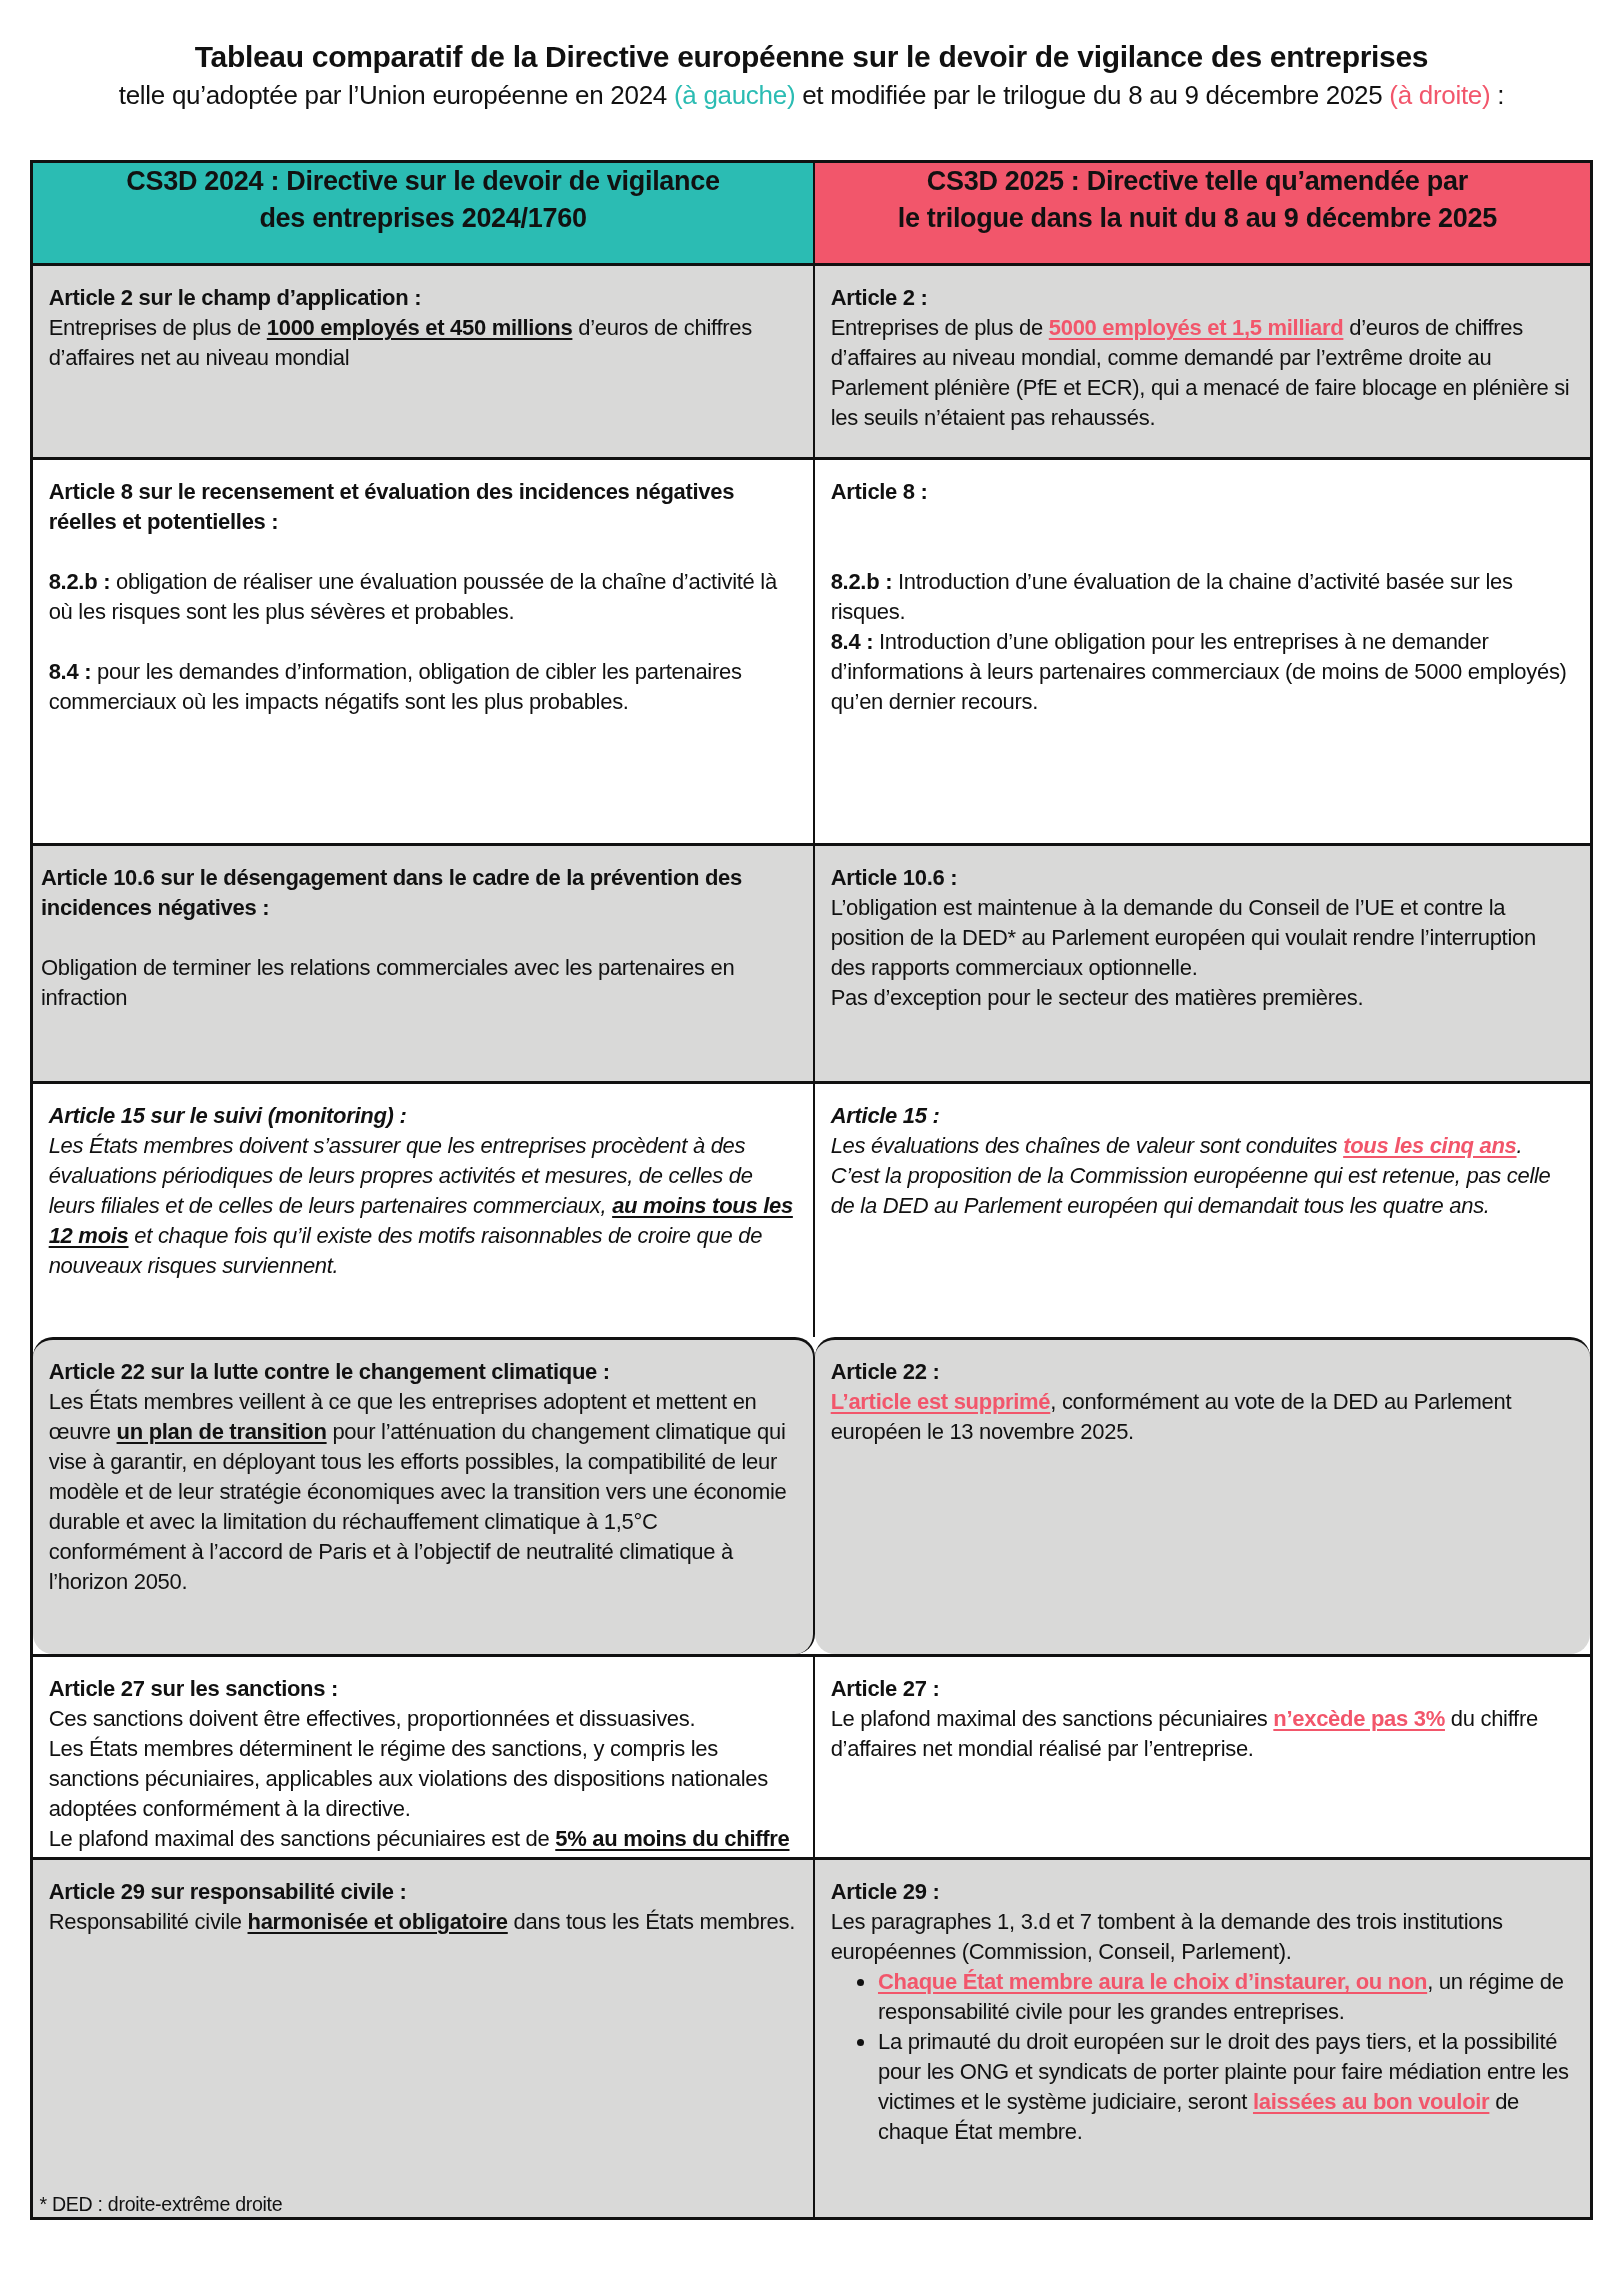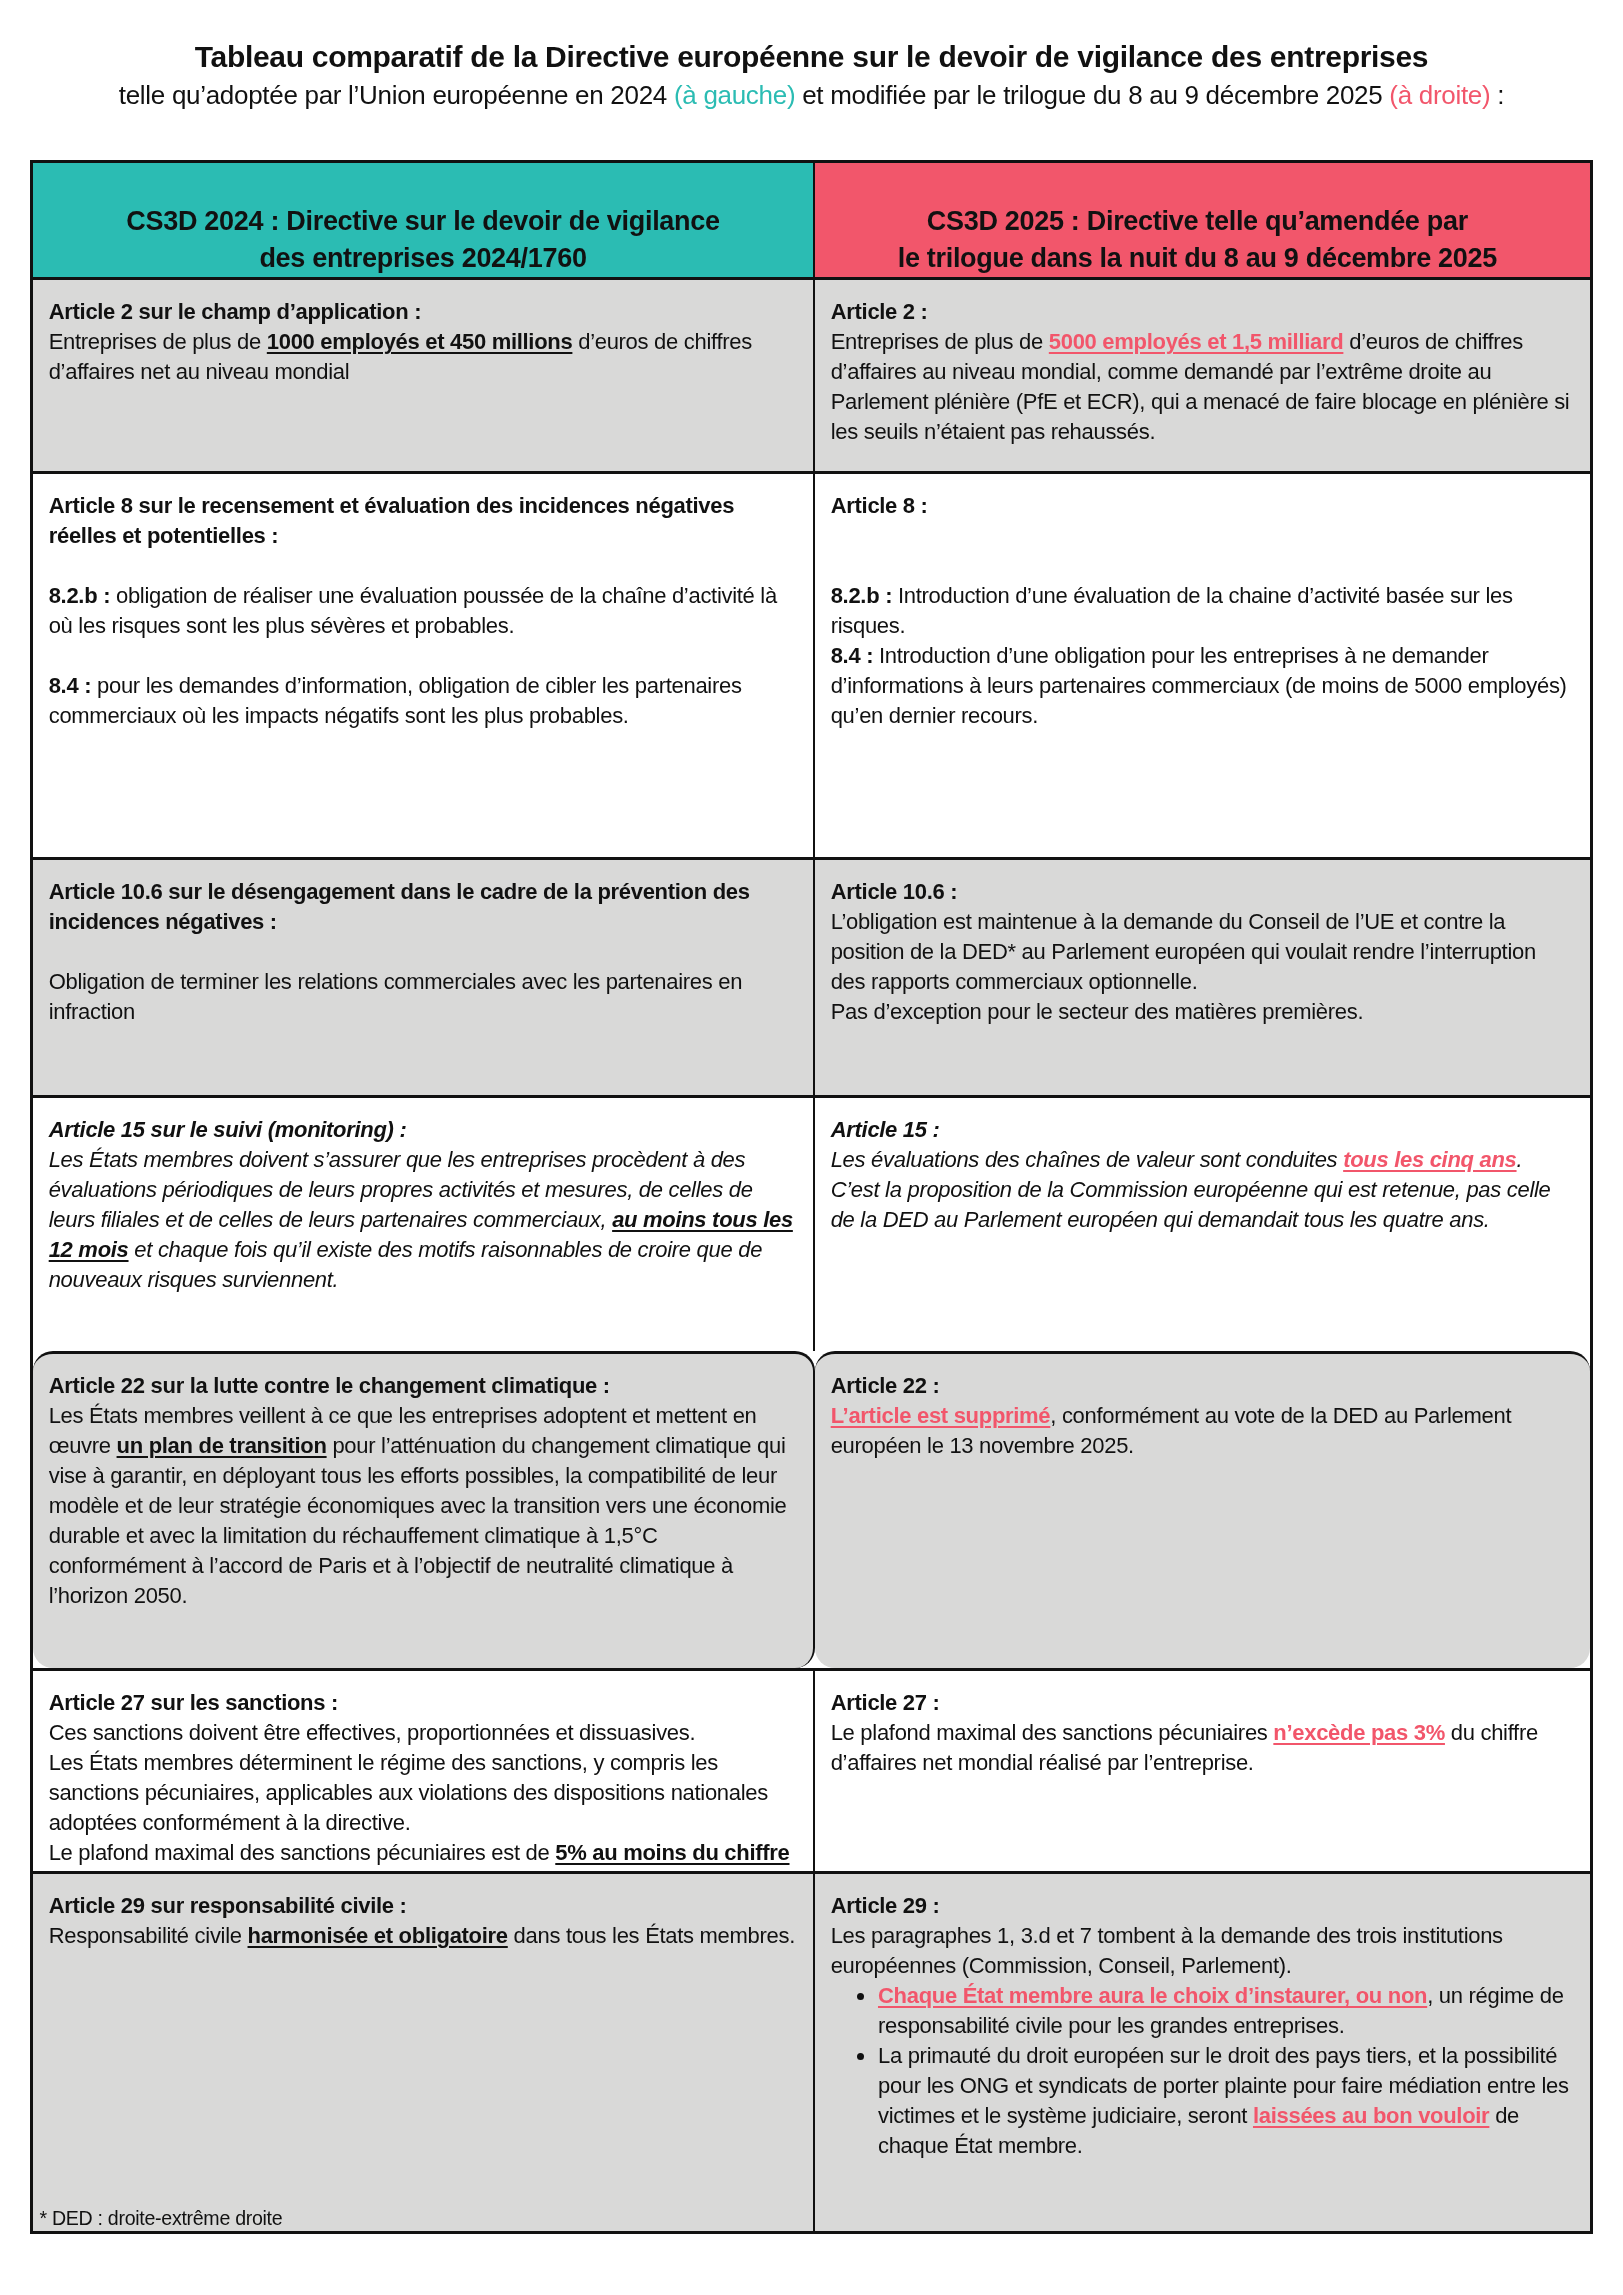--- a/index.html
+++ b/index.html
@@ -52,37 +52,37 @@
     border-top: 3.3px solid #111111;
     padding: 17px 17px 13px 15.7px;
     font-size: 22px;
     line-height: 30px;
     letter-spacing: -0.3px;
     position: relative;
   }
   .cell.right { border-right: none; padding-left: 15.7px; }
   .head {
     border-top: none;
-    height: 114px;
+    height: 100px;
     display: flex;
-    align-items: flex-end;
+    align-items: flex-start;
     justify-content: center;
     text-align: center;
     font-weight: bold;
     font-size: 27px;
     line-height: 37px;
     padding: 0 26px;
   }
   .head.left { background: #2bbcb3; }
   .head.right { background: #f2566b; }
   .gray { background: #d9d9d8; }
   .white { background: #ffffff; }
   .r1 { height: 194px; }
   .r2 { height: 386px; }
-  .r3 { height: 238px; }
+  .r3 { height: 238px; padding-left: 8px; }
   .r4 { height: 256px; font-style: italic; }
   .r5 { height: 317px; border-radius: 20px; }
   .r6 { height: 203px; }
   .r7 { height: 360px; }
 
   .h { font-weight: bold; }
   .u-black { font-weight: bold; text-decoration: underline; text-decoration-thickness: 2px; text-underline-offset: 2.6px; }
   .u-red { font-weight: bold; color: #f2566b; text-decoration: underline; text-decoration-thickness: 2px; text-underline-offset: 2.6px; }
   .gap { height: 30px; }
   ul.bullets {

